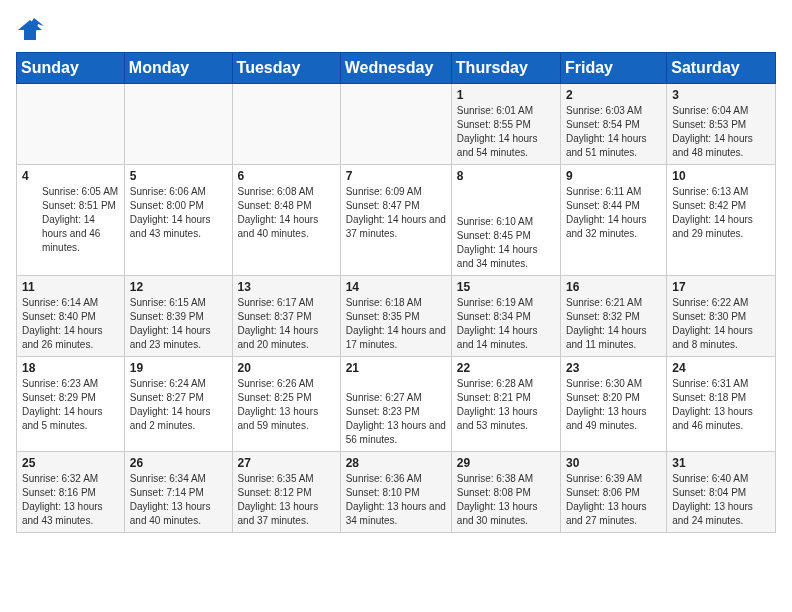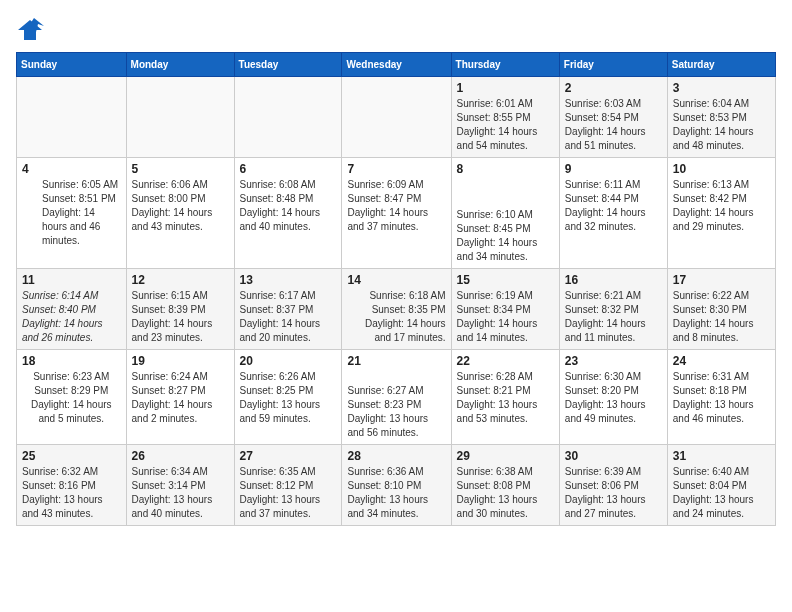--- a/index.html
+++ b/index.html
@@ -50,21 +50,21 @@
     .calendar {
       width: 100%;
       border-collapse: collapse;
       font-size: 11px;
     }
     .calendar thead th {
       background: #1565c0;
       color: #fff;
       padding: 6px 4px;
       text-align: left;
-      font-size: 10px;
+      font-size: 16px;
       font-weight: bold;
       border: 1px solid #0d47a1;
     }
     .calendar tbody td {
       border: 1px solid #ccc;
       vertical-align: top;
       padding: 4px 5px;
       width: 113px;
       min-height: 80px;
       background: #fff;
@@ -187,39 +187,39 @@
         <td>
           <div class="day-number">10</div>
           <div class="day-info" style="white-space: pre-line;">Sunrise: 6:13 AM
 Sunset: 8:42 PM
 Daylight: 14 hours and 29 minutes.</div>
         </td>
       </tr>
       <tr>
         <td>
           <div class="day-number">11</div>
-          <div class="day-info" style="white-space: pre-line; font-style: italic;">Sunrise: 6:14 AM
+          <div class="day-info" style="white-space: pre-line;">Sunrise: 6:14 AM
 Sunset: 8:40 PM
 Daylight: 14 hours and 26 minutes.</div>
         </td>
         <td>
           <div class="day-number">12</div>
           <div class="day-info" style="white-space: pre-line;">Sunrise: 6:15 AM
 Sunset: 8:39 PM
 Daylight: 14 hours and 23 minutes.</div>
         </td>
         <td>
           <div class="day-number">13</div>
           <div class="day-info" style="white-space: pre-line;">Sunrise: 6:17 AM
 Sunset: 8:37 PM
 Daylight: 14 hours and 20 minutes.</div>
         </td>
         <td>
           <div class="day-number">14</div>
-          <div class="day-info" style="white-space: pre-line; text-align: right;">Sunrise: 6:18 AM
+          <div class="day-info" style="white-space: pre-line;">Sunrise: 6:18 AM
 Sunset: 8:35 PM
 Daylight: 14 hours and 17 minutes.</div>
         </td>
         <td>
           <div class="day-number">15</div>
           <div class="day-info" style="white-space: pre-line;">Sunrise: 6:19 AM
 Sunset: 8:34 PM
 Daylight: 14 hours and 14 minutes.</div>
         </td>
         <td>
@@ -231,21 +231,21 @@
         <td>
           <div class="day-number">17</div>
           <div class="day-info" style="white-space: pre-line;">Sunrise: 6:22 AM
 Sunset: 8:30 PM
 Daylight: 14 hours and 8 minutes.</div>
         </td>
       </tr>
       <tr>
         <td>
           <div class="day-number">18</div>
-          <div class="day-info" style="white-space: pre-line; text-align: center;">Sunrise: 6:23 AM
+          <div class="day-info" style="white-space: pre-line;">Sunrise: 6:23 AM
 Sunset: 8:29 PM
 Daylight: 14 hours and 5 minutes.</div>
         </td>
         <td>
           <div class="day-number">19</div>
           <div class="day-info" style="white-space: pre-line;">Sunrise: 6:24 AM
 Sunset: 8:27 PM
 Daylight: 14 hours and 2 minutes.</div>
         </td>
         <td>
@@ -282,21 +282,21 @@
       <tr>
         <td>
           <div class="day-number">25</div>
           <div class="day-info" style="white-space: pre-line;">Sunrise: 6:32 AM
 Sunset: 8:16 PM
 Daylight: 13 hours and 43 minutes.</div>
         </td>
         <td>
           <div class="day-number">26</div>
           <div class="day-info" style="white-space: pre-line;">Sunrise: 6:34 AM
-Sunset: 3:14 PM
+Sunset: 7:14 PM
 Daylight: 13 hours and 40 minutes.</div>
         </td>
         <td>
           <div class="day-number">27</div>
           <div class="day-info" style="white-space: pre-line;">Sunrise: 6:35 AM
 Sunset: 8:12 PM
 Daylight: 13 hours and 37 minutes.</div>
         </td>
         <td>
           <div class="day-number">28</div>

